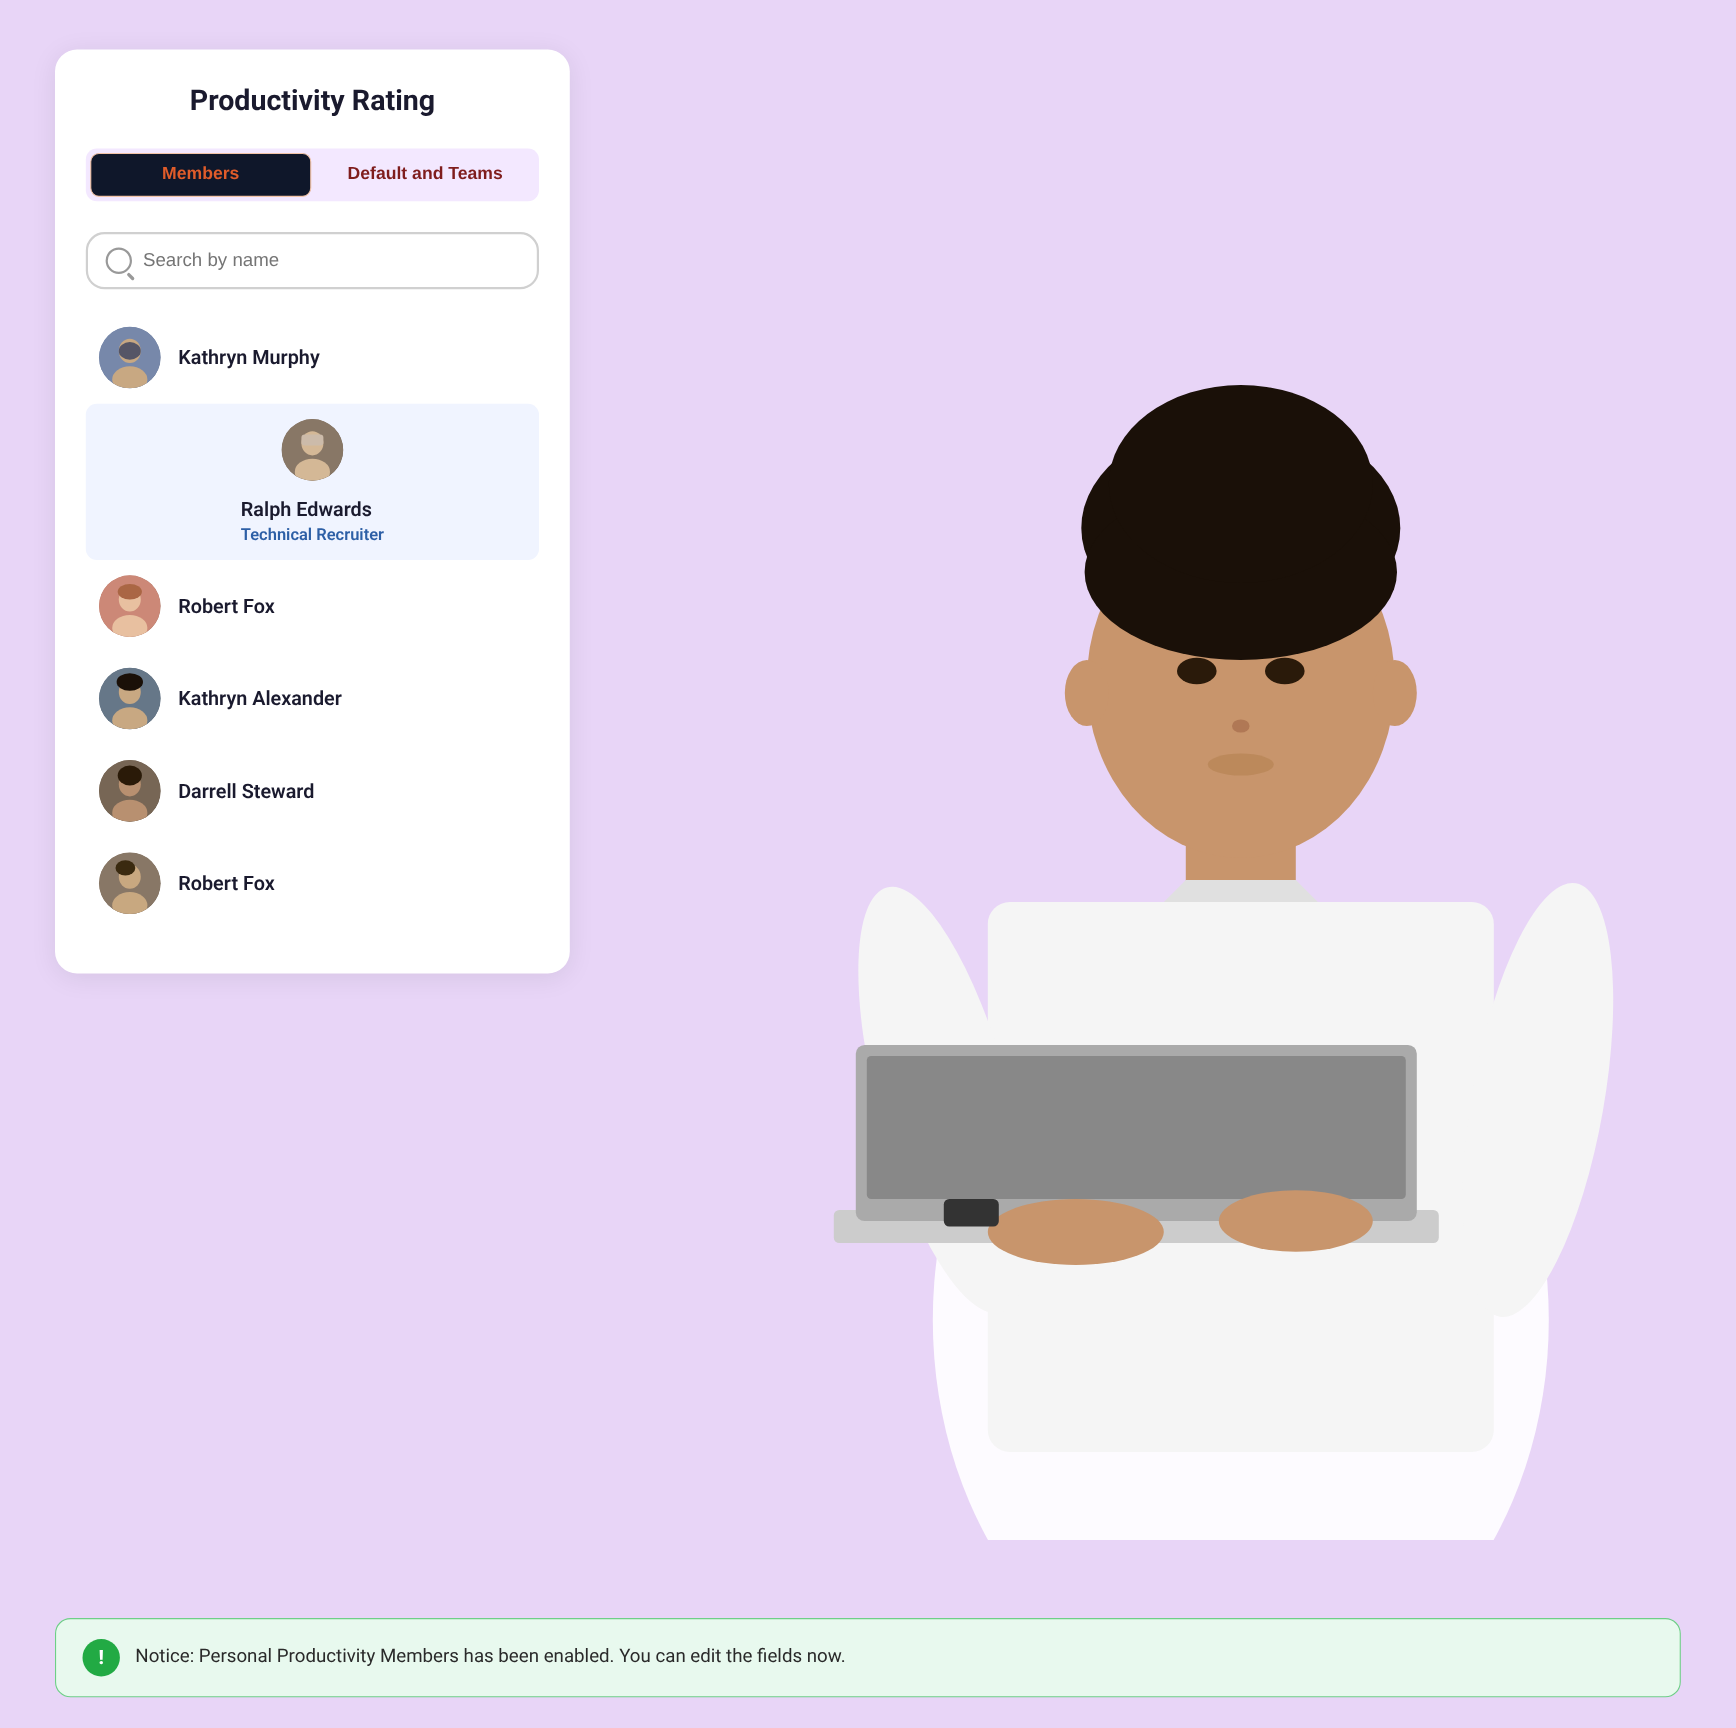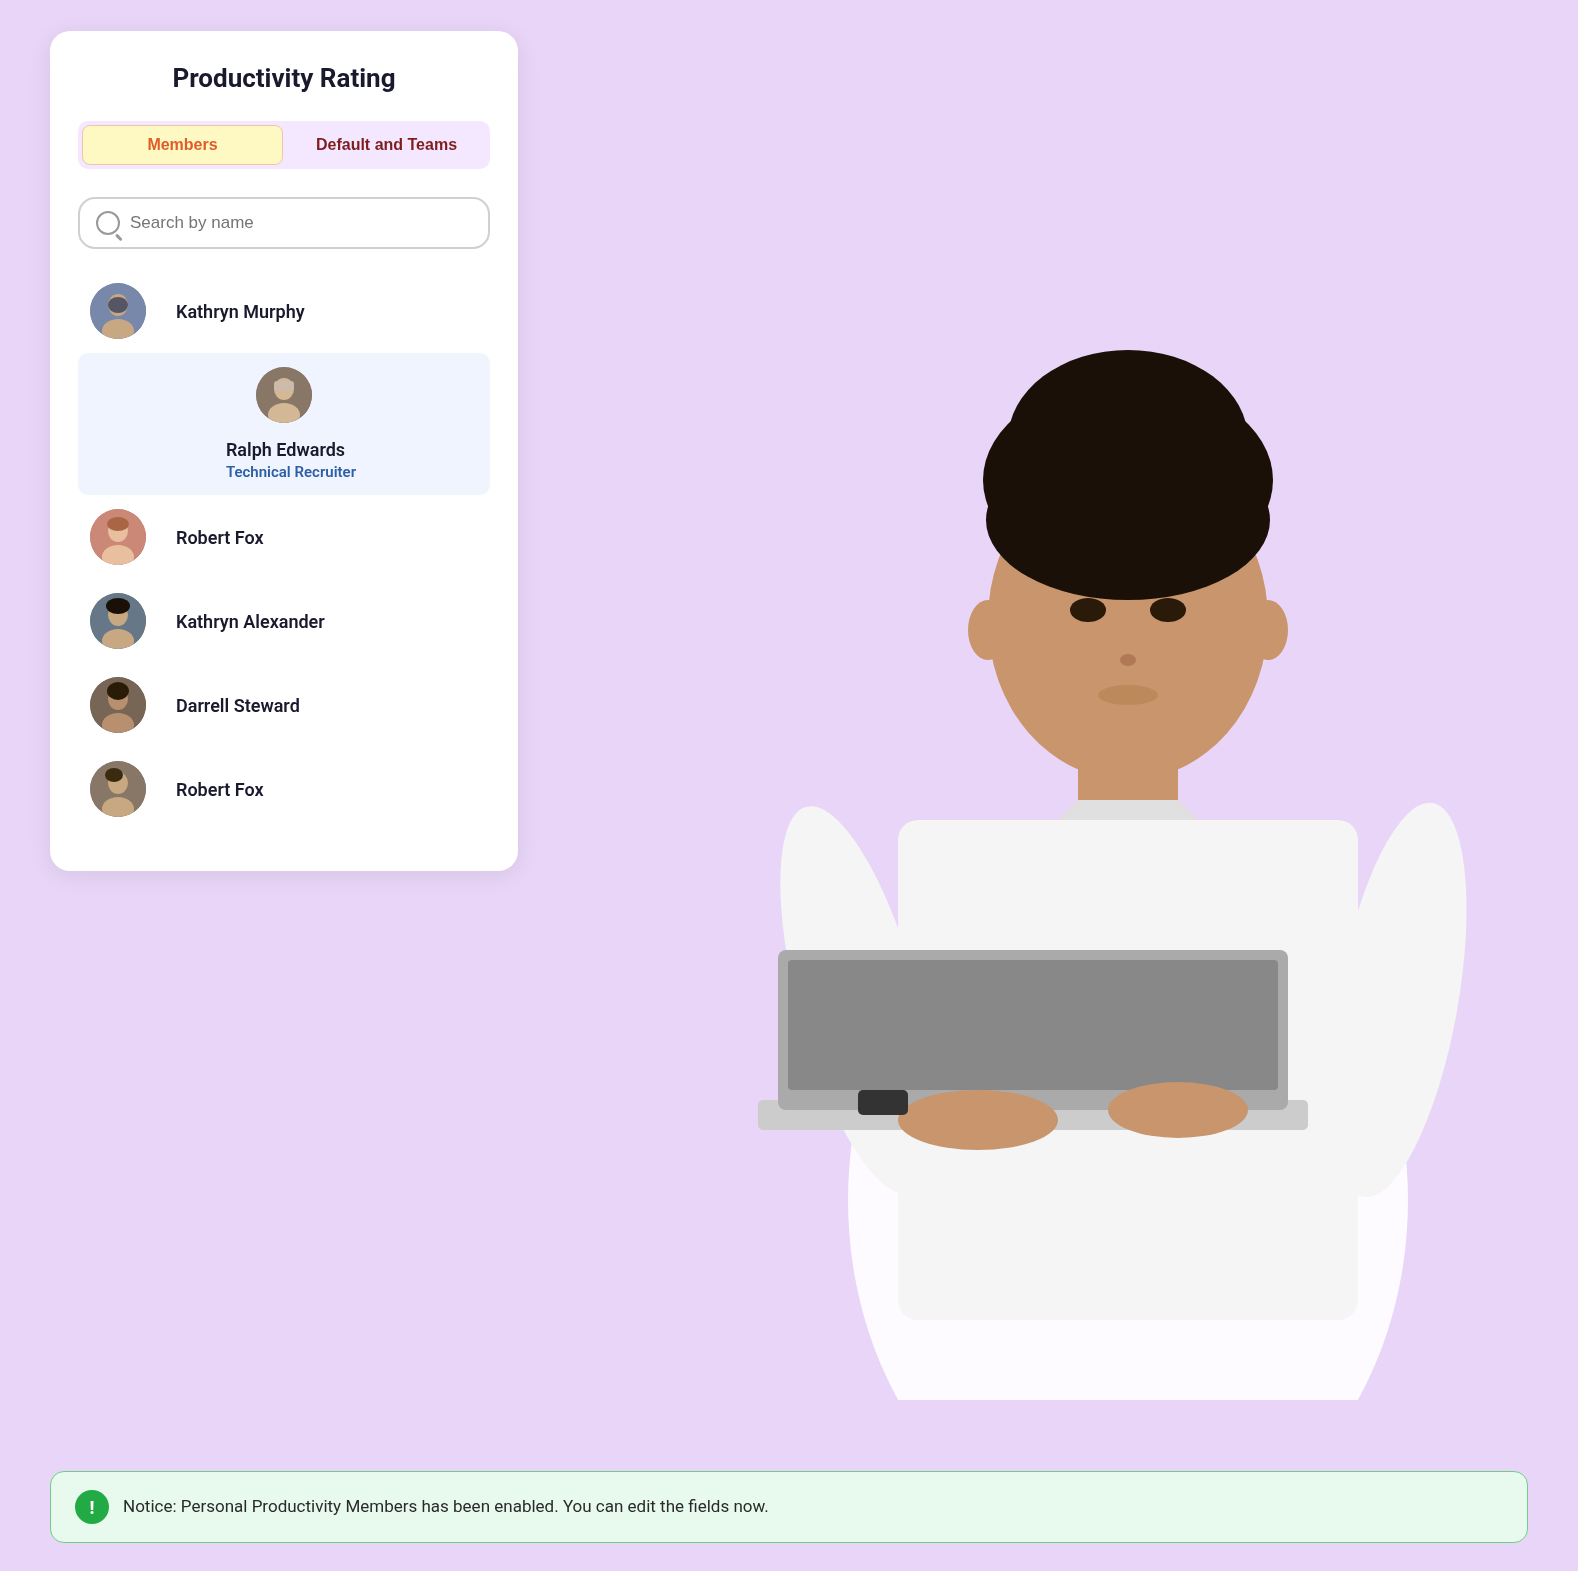--- a/index.html
+++ b/index.html
@@ -14,21 +14,21 @@
 
     .background {
       position: absolute;
       inset: 0;
       background: #e8d5f7;
     }
 
     
     .card {
       position: absolute;
-      top: 31px;
+      top: 45px;
       left: 50px;
       width: 468px;
       background: #ffffff;
       border-radius: 20px;
       padding: 32px 28px 40px 28px;
       box-shadow: 0 4px 24px rgba(0,0,0,0.08);
     }
 
     .card-title {
       font-size: 26px;
@@ -54,21 +54,21 @@
       border-radius: 8px;
       font-size: 16px;
       font-weight: 600;
       text-align: center;
       cursor: pointer;
       border: none;
       background: transparent;
     }
 
     .tab.active {
-      background: #fef9c3;
+      background: #0f172a;
       color: #e05c2a;
       border: 1.5px solid #f3c4a8;
     }
 
     .tab.inactive {
       color: #7f1d1d;
       background: transparent;
     }
 
     
@@ -157,21 +157,20 @@
     
     .avatar svg {
       width: 100%;
       height: 100%;
     }
 
     .member-info {
       display: flex;
       flex-direction: column;
       gap: 3px;
-      margin-left: 14px;
     }
 
     .member-name {
       font-size: 18px;
       font-weight: 600;
       color: #1a1a2e;
     }
 
     .member-role {
       font-size: 15px;

